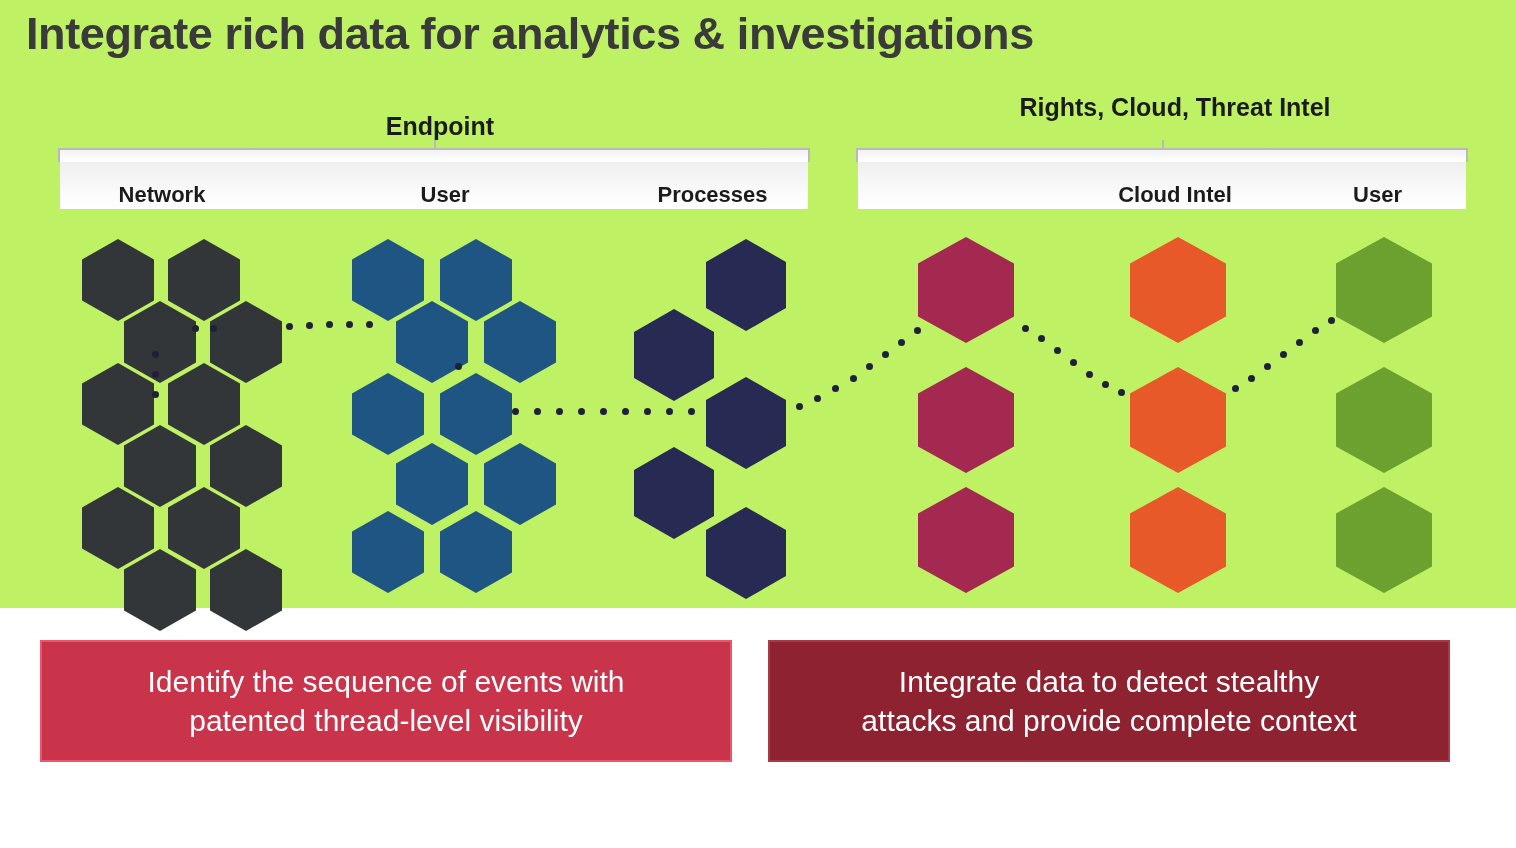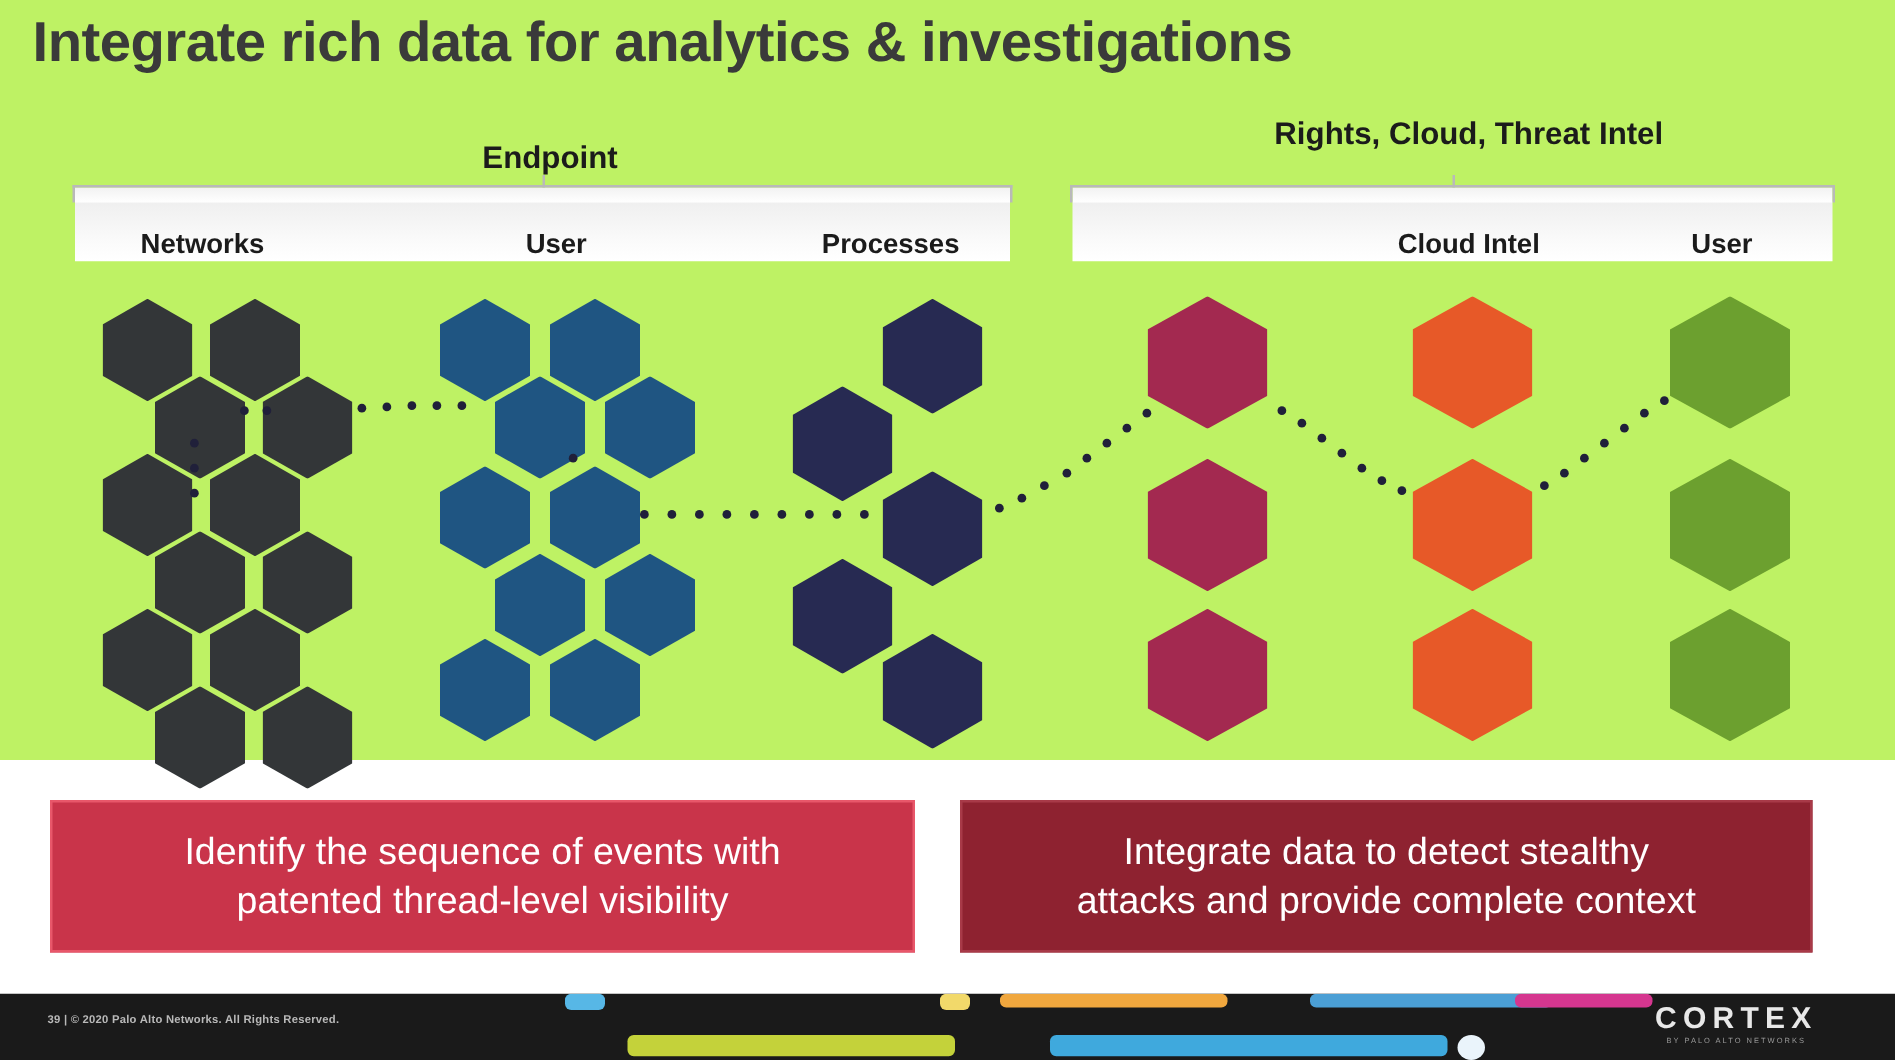--- a/index.html
+++ b/index.html
@@ -197,21 +197,21 @@
 
   <div class="group-heading" id="heading-endpoint">Endpoint</div>
   <div class="group-heading" id="heading-network">Rights, Cloud, Threat Intel</div>
 
   <div class="bracket-fill" id="fill-endpoint"></div>
   <div class="bracket-fill" id="fill-network"></div>
 
   <div class="bracket" id="bracket-endpoint"></div>
   <div class="bracket" id="bracket-network"></div>
 
-  <div class="col-label" id="label-threads">Networks</div>
+  <div class="col-label" id="label-threads">Network</div>
   <div class="col-label" id="label-dlls">User</div>
   <div class="col-label" id="label-processes">Processes</div>
   <div class="col-label" id="label-threatintel">Cloud Intel</div>
   <div class="col-label" id="label-user">User</div>
 
   <div id="hex-field">
       <div class="hex" style="left: 82px; top: 14px; width: 72px; height: 82px; background: rgb(51, 54, 56);"></div>
       <div class="hex" style="left: 168px; top: 14px; width: 72px; height: 82px; background: rgb(51, 54, 56);"></div>
       <div class="hex" style="left: 124px; top: 76px; width: 72px; height: 82px; background: rgb(51, 54, 56);"></div>
       <div class="hex" style="left: 210px; top: 76px; width: 72px; height: 82px; background: rgb(51, 54, 56);"></div>
@@ -297,29 +297,14 @@
       <div>attacks and provide complete context</div>
     </div>
   </div>
   <div class="banner" id="banner-left">
     <div>
       <div>Identify the sequence of events with</div>
       <div>patented thread-level visibility</div>
     </div>
   </div>
 
-  <div id="footer">
-    <div id="footer-text">39  |  © 2020 Palo Alto Networks. All Rights Reserved.</div>
-    <div id="footer-logo">
-      <div id="logo-word">CORTEX</div>
-      <div id="logo-tagline">BY PALO ALTO NETWORKS</div>
-    </div>
-  <div class="strip-bar" style="left: 502px; top: 33px; width: 262px; height: 17px; background: rgb(196, 210, 58);"></div>
-      <div class="strip-bar" style="left: 840px; top: 33px; width: 318px; height: 17px; background: rgb(63, 169, 221);"></div>
-      <div class="strip-bar" style="left: 800px; top: 0px; width: 182px; height: 11px; background: rgb(240, 167, 62);"></div>
-      <div class="strip-bar" style="left: 1048px; top: 0px; width: 194px; height: 11px; background: rgb(75, 159, 213);"></div>
-      <div class="strip-bar" style="left: 1212px; top: 0px; width: 110px; height: 11px; background: rgb(213, 54, 143);"></div>
-      <div class="strip-bar" style="left: 452px; top: 0px; width: 32px; height: 13px; background: rgb(87, 183, 230);"></div>
-      <div class="strip-bar" style="left: 752px; top: 0px; width: 24px; height: 13px; background: rgb(242, 217, 106);"></div>
-      <div class="strip-dot" style="left: 1166px; top: 33px; width: 22px; height: 20px;"></div>
-    </div>
 
 </div>
 
 </body></html>

